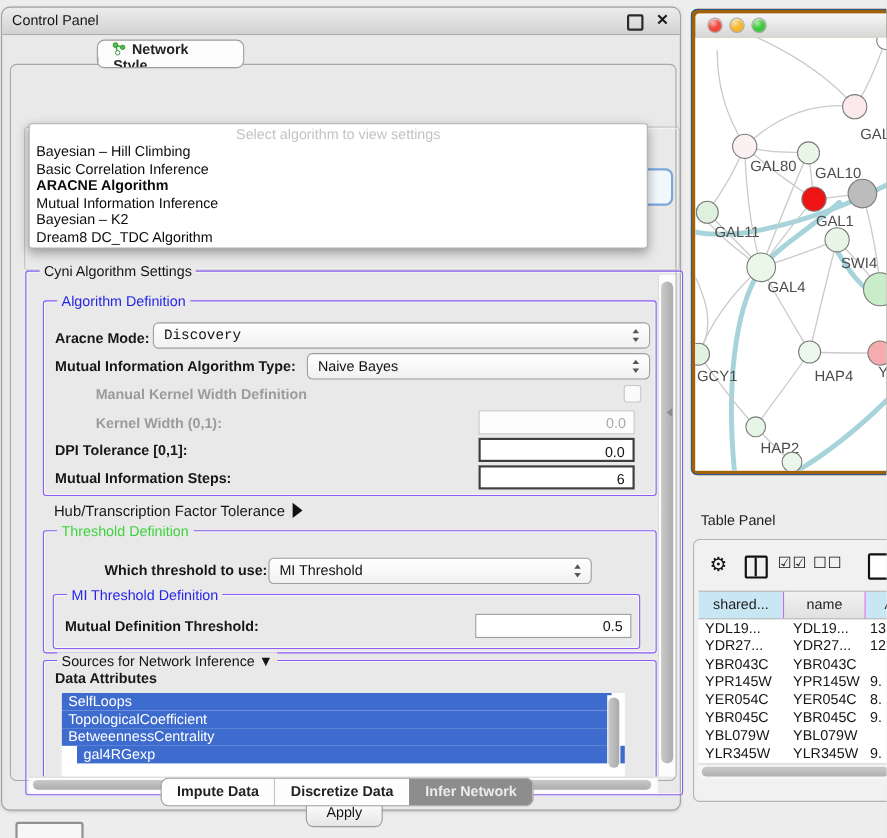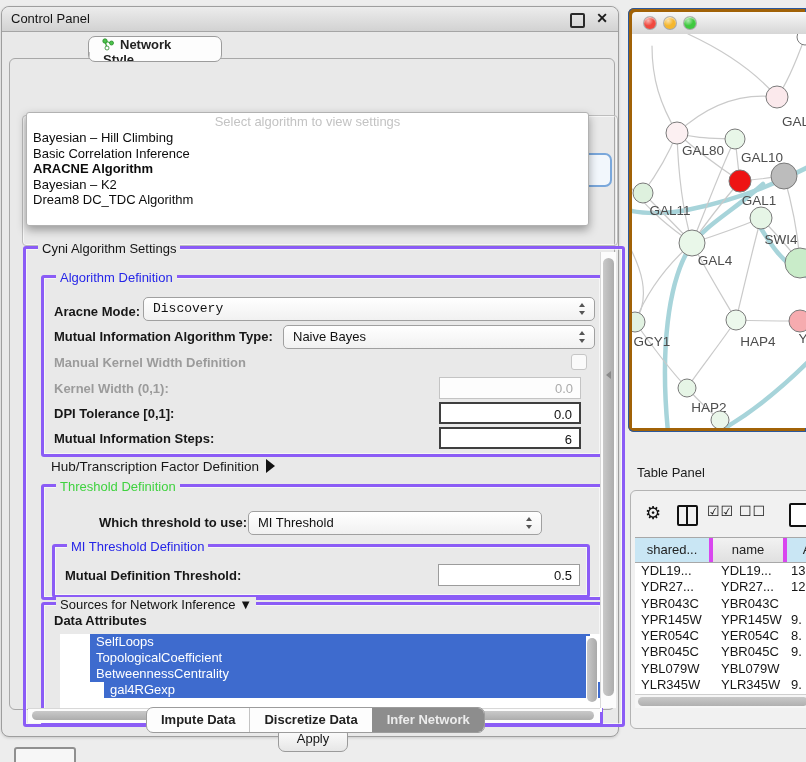--- a/index.html
+++ b/index.html
@@ -47,41 +47,41 @@
   #algo-popup{left:16px;top:53px;width:561px;height:112px;background:#ffffff;
     border:1px solid #b2b2b2;border-radius:3px;z-index:50;
     box-shadow:0 4px 10px rgba(0,0,0,.35);}
   #algo-popup .placeholder{height:17px;line-height:17px;text-align:center;
     color:#c3c3c3;font-size:13px;}
   #algo-popup .option{height:15.5px;line-height:15.5px;padding-left:6px;
     font-size:13px;color:#0c0c0c;white-space:nowrap;}
   #algo-popup .option.bold{font-weight:bold;}
 
   
-  .groupbox{border:3px solid #8b5cf6;border-radius:3px;
+  .groupbox{border:1px solid #8b5cf6;border-radius:3px;
     box-shadow:inset 0 0 0 1px rgba(255,255,255,.6);}
   .grouptitle{position:absolute;top:-8px;left:12px;background:#e9e9e9;
     padding:0 4px;font-size:13px;color:#141414;white-space:nowrap;}
   .grouptitle.blue{color:#2626e8;}
   .grouptitle.green{color:#3fd23f;}
 
   #settings-group{left:13px;top:187px;width:596px;height:475px;}
   
   #set-vscroll{right:6px;top:3px;width:15px;height:456px;background:#fcfcfc;
     border-left:1px solid #d8d8d8;}
   #set-vscroll .thumb{position:absolute;left:2px;top:6px;width:11px;height:438px;
     background:linear-gradient(90deg,#c9c9c9,#adadad);border-radius:6px;}
   #set-hscroll{left:2px;top:459px;width:572px;height:14px;background:#fcfcfc;
     border-top:1px solid #d8d8d8;}
   #set-hscroll .thumb{position:absolute;left:4px;top:2px;width:562px;height:9px;
     background:linear-gradient(#c9c9c9,#adadad);border-radius:5px;}
 
   #algo-def{left:15px;top:26px;width:556px;height:176px;}
   .flabel{font-size:13px;font-weight:bold;color:#171717;white-space:nowrap;}
-  .flabel.dis{color:#9b9b9b;}
+  .flabel.dis{color:#9b9b9b;margin-left:37px;}
 
   .combo{position:absolute;height:22px;background:linear-gradient(#ffffff,#f1f1f1);
     border:1px solid #a0a0a0;border-radius:5px;}
   .combo .val{position:absolute;left:9px;top:3px;font-size:13px;color:#111;}
   .stepper{position:absolute;right:8px;top:4px;width:7px;height:14px;}
   .stepper .up{position:absolute;top:1px;left:0;width:0;height:0;
     border-left:3.5px solid transparent;border-right:3.5px solid transparent;
     border-bottom:4.5px solid #555;}
   .stepper .dn{position:absolute;bottom:1px;left:0;width:0;height:0;
     border-left:3.5px solid transparent;border-right:3.5px solid transparent;
@@ -97,21 +97,21 @@
     border-radius:3px;background:#fafafa;}
 
   #hub-row{left:25px;top:207px;height:20px;display:flex;align-items:center;gap:7px;}
   #hub-row .arrow{width:0;height:0;border-top:7px solid transparent;
     border-bottom:7px solid transparent;border-left:9px solid #111;}
 
   #threshold-group{left:15px;top:235px;width:556px;height:110px;}
   #mi-def-group{left:8px;top:57px;width:532px;height:48px;}
 
   #sources-group{left:15px;top:353px;width:556px;height:118px;}
-  #attr-list{left:16px;top:29px;width:512px;height:78px;background:#fff;overflow:hidden;padding-left:30px;}
+  #attr-list{left:16px;top:29px;width:512px;height:78px;background:#fff;overflow:hidden;}
   .attr-item{height:16px;line-height:16px;padding-left:6px;font-size:13px;
     color:#fff;background:#3e6bce;width:494px;}
   #list-vscroll{position:absolute;right:4px;top:2px;width:12px;height:74px;background:#fff;}
   #list-vscroll .thumb{position:absolute;left:1px;top:2px;width:10px;height:64px;
     background:linear-gradient(90deg,#c9c9c9,#a9a9a9);border-radius:5px;}
 
   #apply-btn{left:268px;top:668px;width:68px;height:23px;
     background:linear-gradient(#ffffff,#e6e6e6);border:1px solid #9a9a9a;
     border-radius:7px;font-size:13px;color:#141414;text-align:center;line-height:22px;}
 
@@ -143,21 +143,21 @@
   .tool-glyph{position:absolute;font-size:18px;color:#111;}
   #icon-split{left:46px;top:10px;width:17px;height:17px;border:2px solid #111;
     border-radius:2px;}
   #icon-split:before{content:"";position:absolute;left:7px;top:0;bottom:0;
     width:2px;background:#111;}
   #icon-doc-partial{left:158px;top:8px;width:30px;height:20px;border:2px solid #111;
     border-radius:2px;background:#fff;}
   #tp-table{left:4px;top:46px;width:196px;height:168px;background:#fff;}
   #tp-header{display:flex;height:24px;border-top:1px solid #a8a8a8;border-bottom:1px solid #a8a8a8;}
   .hcell{box-sizing:border-box;height:24px;line-height:23px;text-align:center;
-    font-size:13px;color:#222;border-right:4px solid #d946ef;
+    font-size:13px;color:#222;border-right:1px solid #d946ef;
     background:linear-gradient(#f2f2f2,#e0e0e0);}
   .hcell.hl{background:#c9e6f4;}
   #tp-rows{height:131px;overflow:hidden;}
   .trow{display:flex;height:16.3px;}
   .tcell{box-sizing:border-box;font-size:13px;color:#161616;line-height:16.3px;
     white-space:nowrap;overflow:hidden;}
   .tcell.c1{width:78px;padding-left:6px;}
   .tcell.c2{width:74px;padding-left:8px;}
   .tcell.c3{flex:1;padding-left:4px;}
   #tp-hscroll{height:13px;background:#f6f6f6;border-top:1px solid #cfcfcf;position:relative;}
@@ -212,20 +212,21 @@
 
     <div class="abs" id="focus-combo-fragment"></div>
 
 
     <div class="abs" id="algo-popup">
       <div class="placeholder">Select algorithm to view settings</div>
       <div id="algo-options">
           <div class="option">Bayesian – Hill Climbing</div>
           <div class="option">Basic Correlation Inference</div>
           <div class="option bold">ARACNE Algorithm</div>
+          <div class="option">Mutual Information Inference</div>
           <div class="option">Bayesian – K2</div>
           <div class="option">Dream8 DC_TDC Algorithm</div>
         </div>
     </div>
 
     <div class="abs groupbox" id="settings-group">
       <span class="grouptitle">Cyni Algorithm Settings</span>
 
       <div class="abs groupbox" id="algo-def">
         <span class="grouptitle blue">Algorithm Definition</span>
@@ -261,21 +262,21 @@
           <span class="val">0.0</span>
         </div>
 
         <div class="abs flabel" style="left:10px;top:153px;">Mutual Information Steps:</div>
         <div class="tfield strong" style="left:395px;top:149px;width:142px;">
           <span class="val">6</span>
         </div>
       </div>
 
       <div class="abs" id="hub-row">
-        <span class="flabel" style="font-weight:normal;font-size:13.5px;">Hub/Transcription Factor Definition</span>
+        <span class="flabel" style="font-weight:normal;font-size:13.5px;">Hub/Transcription Factor Tolerance</span>
         <span class="arrow"></span>
       </div>
 
       <div class="abs groupbox" id="threshold-group">
         <span class="grouptitle green">Threshold Definition</span>
 
         <div class="abs flabel" style="left:55px;top:28px;">Which threshold to use:</div>
         <div class="combo" style="left:204px;top:24px;width:292px;">
           <span class="val">MI Threshold</span>
           <span class="stepper">

